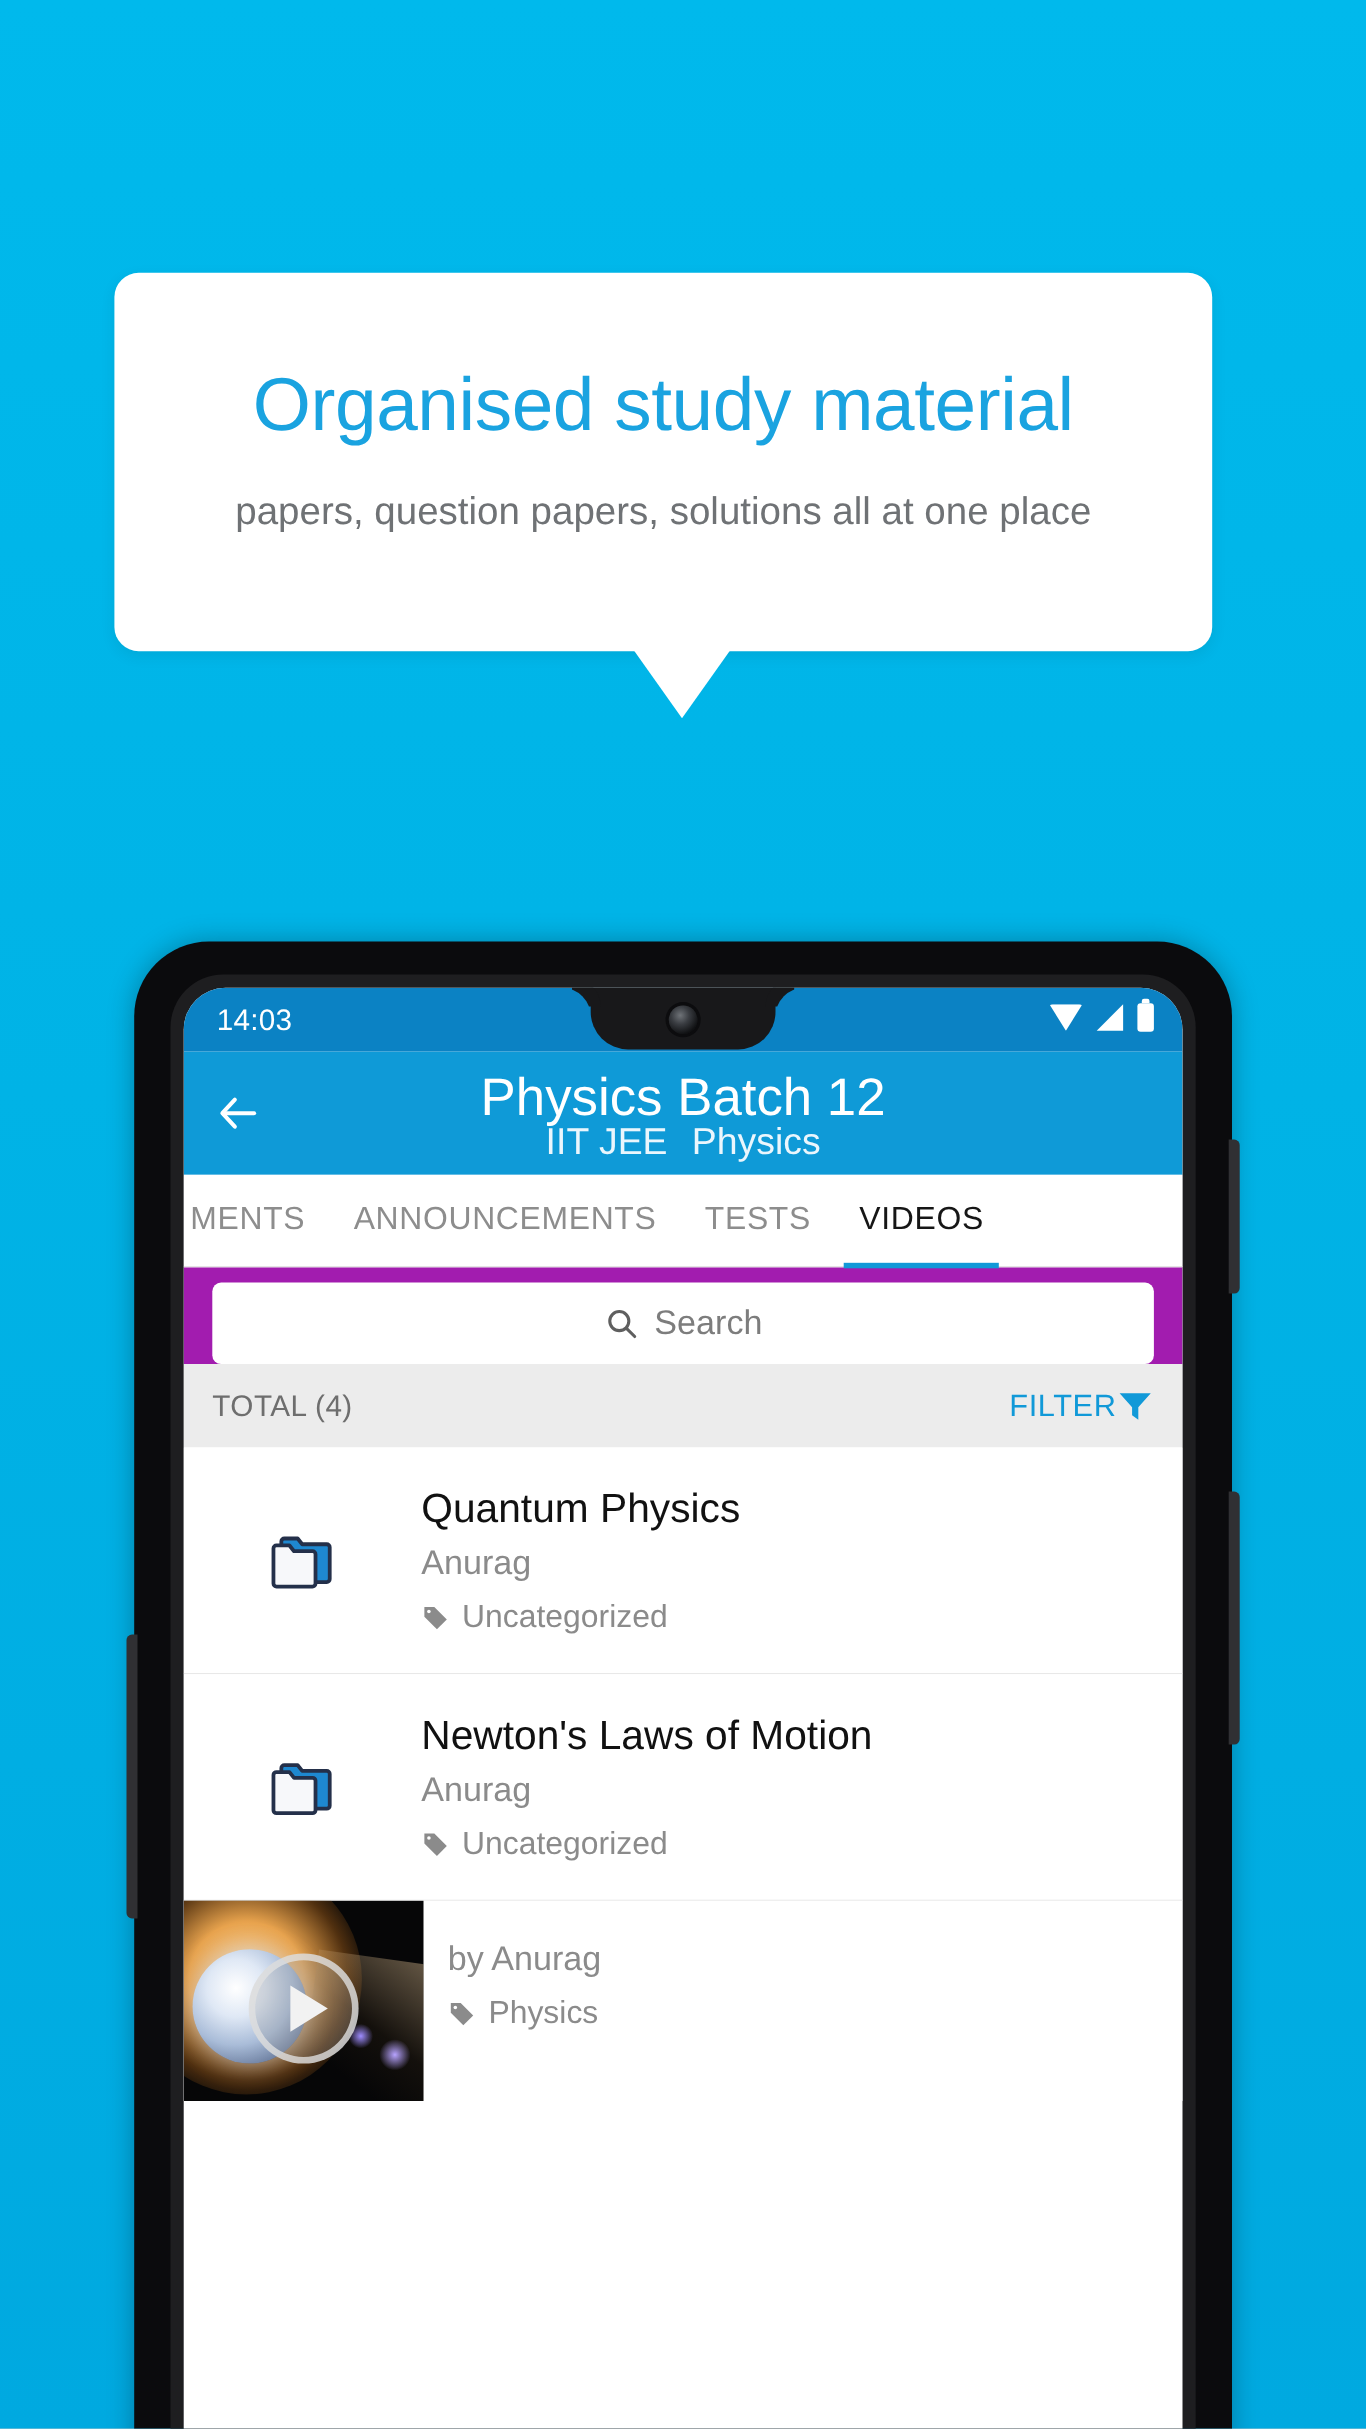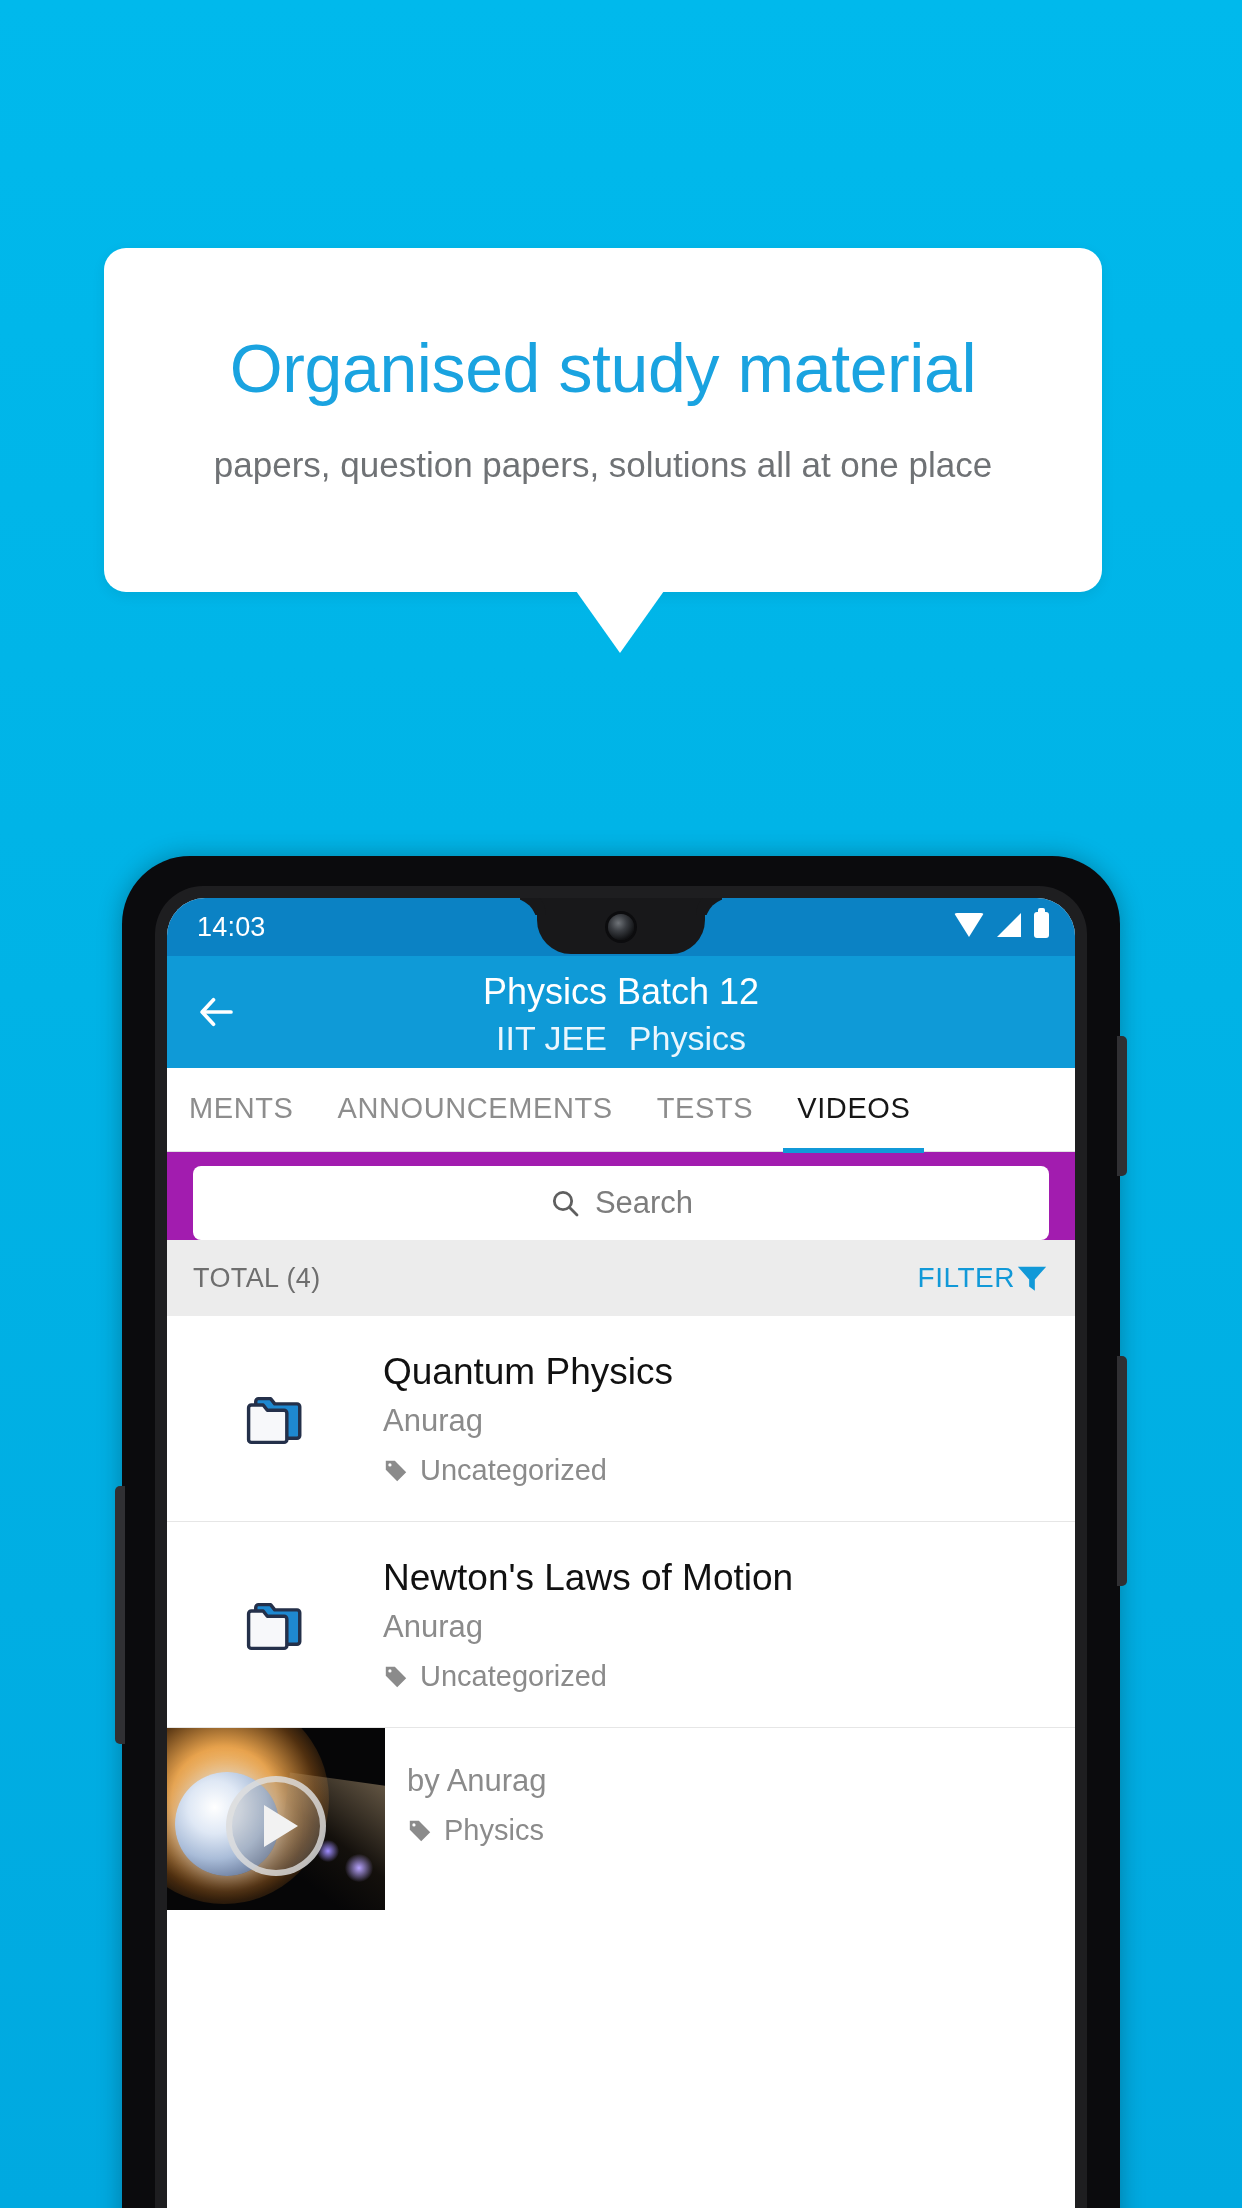--- a/index.html
+++ b/index.html
@@ -236,21 +236,21 @@
     display: flex;
     align-items: center;
     justify-content: center;
   }
   .back-arrow svg { width: 42px; height: 42px; }
   .appbar-title {
     position: absolute;
     left: 0; top: 15px;
     width: 100%;
     text-align: center;
-    font-size: 36px;
+    font-size: 48px;
     font-weight: 400;
     line-height: 1.15;
   }
   .appbar-sub {
     position: absolute;
     left: 0; top: 63px;
     width: 100%;
     text-align: center;
     font-size: 34px;
     font-weight: 400;
@@ -259,21 +259,21 @@
   .appbar-sub span { margin: 0 11px; }
 
   
   .tabs {
     position: relative;
     height: 84px;
     background: #ffffff;
     display: flex;
     align-items: center;
     border-bottom: 1px solid #e2e2e2;
-    padding-left: 22px;
+    padding-left: 6px;
   }
   .tab {
     font-size: 29px;
     letter-spacing: 0.6px;
     color: #8d8d8d;
     white-space: nowrap;
     margin-right: 44px;
     padding-bottom: 2px;
   }
   .tab.active {

